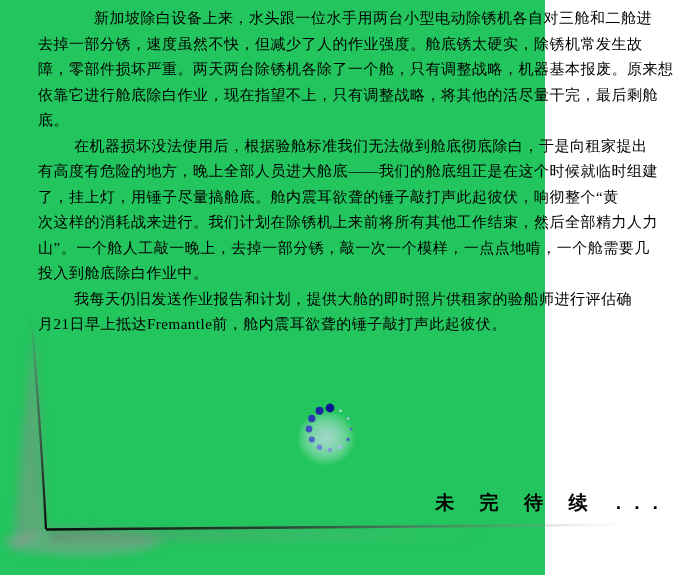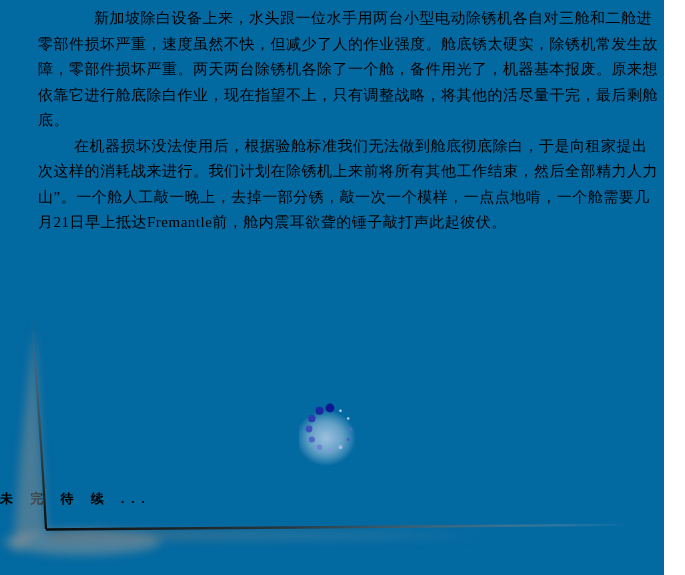--- a/index.html
+++ b/index.html
@@ -5,23 +5,23 @@
   html, body {
     margin: 0;
     padding: 0;
     width: 685px;
     height: 575px;
     overflow: hidden;
     background: #ffffff;
   }
   .page {
     position: relative;
-    width: 664px;
+    width: 545px;
     height: 575px;
-    background: #0369a1;
+    background: #22c55e;
     font-family: "Liberation Serif", "DejaVu Serif", serif;
     color: #000000;
   }
   .text-area {
     position: absolute;
     left: 0;
     top: 0;
     width: 685px;
     padding: 6px 18px 0 38px;
     box-sizing: border-box;
@@ -40,49 +40,54 @@
     left: 299px;
     top: 398px;
     width: 64px;
     height: 70px;
   }
   .footer-text {
     position: absolute;
     top: 490px;
     left: 0;
     width: 668px;
-    text-align: left;
+    text-align: right;
     font-weight: bold;
-    font-size: 13px;
+    font-size: 19px;
     letter-spacing: 7px;
     color: #000000;
+    font-family: Liberation Mono, monospace;
   }
   .shadow-art {
     position: absolute;
     left: 0;
     top: 0;
     width: 685px;
     height: 575px;
     pointer-events: none;
   }
 </style>
 </head>
 <body>
 
 <div class="page">
 
   <div class="text-area" id="text-area">
       <div class="doc-line" style="padding-left: 56px;">新加坡除白设备上来，水头跟一位水手用两台小型电动除锈机各自对三舱和二舱进</div>
-      <div class="doc-line">零部件损坏严重，速度虽然不快，但减少了人的作业强度。舱底锈太硬实，除锈机常发生故</div>
-      <div class="doc-line">障，零部件损坏严重。两天两台除锈机各除了一个舱，备件用光了，机器基本报废。原来想</div>
+      <div class="doc-line">去掉一部分锈，速度虽然不快，但减少了人的作业强度。舱底锈太硬实，除锈机常发生故</div>
+      <div class="doc-line">障，零部件损坏严重。两天两台除锈机各除了一个舱，只有调整战略，机器基本报废。原来想</div>
       <div class="doc-line">依靠它进行舱底除白作业，现在指望不上，只有调整战略，将其他的活尽量干完，最后剩舱</div>
       <div class="doc-line">底。</div>
       <div class="doc-line" style="padding-left: 36px;">在机器损坏没法使用后，根据验舱标准我们无法做到舱底彻底除白，于是向租家提出</div>
+      <div class="doc-line">有高度有危险的地方，晚上全部人员进大舱底——我们的舱底组正是在这个时候就临时组建</div>
+      <div class="doc-line">了，挂上灯，用锤子尽量搞舱底。舱内震耳欲聋的锤子敲打声此起彼伏，响彻整个“黄</div>
       <div class="doc-line">次这样的消耗战来进行。我们计划在除锈机上来前将所有其他工作结束，然后全部精力人力</div>
       <div class="doc-line">山”。一个舱人工敲一晚上，去掉一部分锈，敲一次一个模样，一点点地啃，一个舱需要几</div>
+      <div class="doc-line">投入到舱底除白作业中。</div>
+      <div class="doc-line" style="padding-left: 36px;">我每天仍旧发送作业报告和计划，提供大舱的即时照片供租家的验船师进行评估确</div>
       <div class="doc-line">月21日早上抵达Fremantle前，舱内震耳欲聋的锤子敲打声此起彼伏。</div>
     </div>
 
   <div class="spinner-box">
     <svg id="spinner-svg" width="64" height="70" viewBox="0 0 64 70">
       <defs>
         <radialGradient id="haloGrad" cx="50%" cy="50%" r="50%">
           <stop offset="0%" stop-color="#cfdcf3" stop-opacity="0.75"></stop>
           <stop offset="55%" stop-color="#dbe5f6" stop-opacity="0.45"></stop>
           <stop offset="100%" stop-color="#ffffff" stop-opacity="0"></stop>

